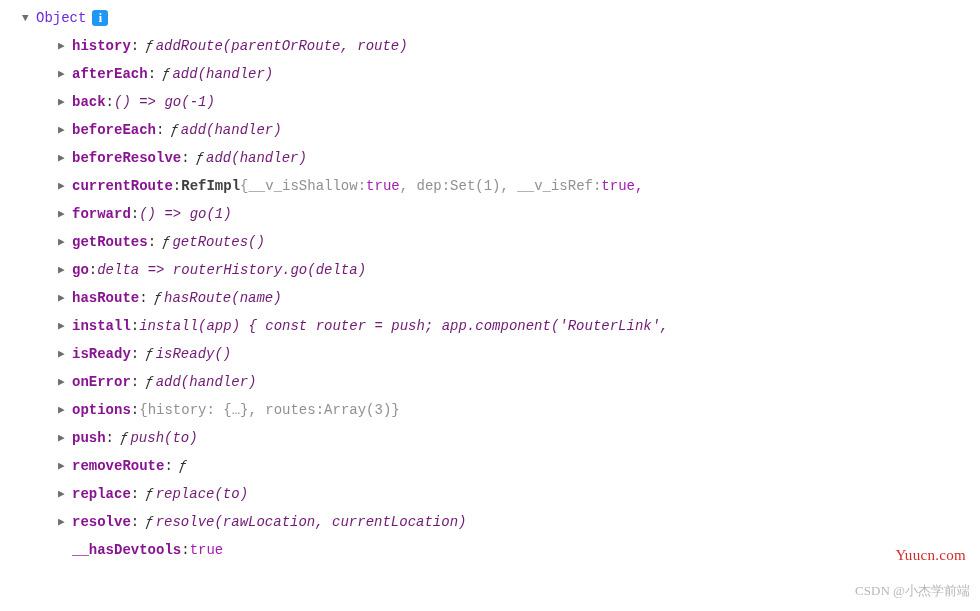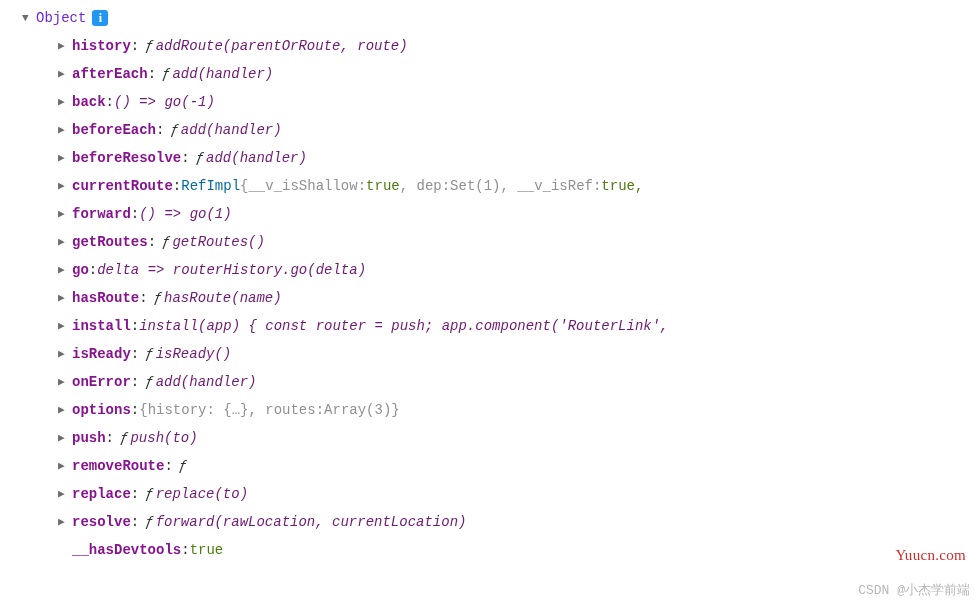--- a/index.html
+++ b/index.html
@@ -47,38 +47,38 @@
       font-weight: bold;
       font-size: 12px;
       margin-left: 6px;
       cursor: pointer;
     }
     .key { color: #881391; font-weight: bold; }
     .colon { color: #303030; }
     .func-f { font-style: italic; color: #303030; margin: 0 2px 0 6px; }
     .func-sig { font-style: italic; color: #701a75; }
     .dim { color: #919191; }
-    .kw-true { color: #4d7c0f; }
-    .plain { color: #0369a1; }
+    .kw-true { color: #a21caf; }
+    .plain { color: #404040; font-weight: bold; }
     .watermark1 {
       position: absolute;
       right: 14px;
       bottom: 42px;
       color: #d02b2b;
       font-family: Georgia, "Times New Roman", serif;
       font-size: 15px;
       font-weight: normal;
       letter-spacing: 0.3px;
     }
     .watermark2 {
       position: absolute;
       right: 10px;
       bottom: 6px;
       color: #b7b7b7;
-      font-family: Liberation Mono, monospace;
+      font-family: Liberation Serif, serif;
       font-size: 13px;
     }
   </style>
 </head>
 <body>
 
 <div class="row root-row">
   <span class="arrow arrow-down"></span>
   <span class="obj-label">Object</span>
   <span class="info-icon">i</span>
@@ -206,21 +206,21 @@
       <span class="key">replace</span>
       <span class="colon">: </span>
       <span class="func-f">ƒ </span>
       <span class="func-sig">replace(to)</span>
     </div>
     <div class="row child-row">
       <span class="arrow arrow-right"></span>
       <span class="key">resolve</span>
       <span class="colon">: </span>
       <span class="func-f">ƒ </span>
-      <span class="func-sig">forward(rawLocation, currentLocation)</span>
+      <span class="func-sig">resolve(rawLocation, currentLocation)</span>
     </div>
     <div class="row child-row">
       <span class="arrow"></span>
       <span class="key">__hasDevtools</span>
       <span class="colon">: </span>
       <span class="kw-true">true</span>
     </div>
   </div>
 
 <div class="watermark1">Yuucn.com</div>

